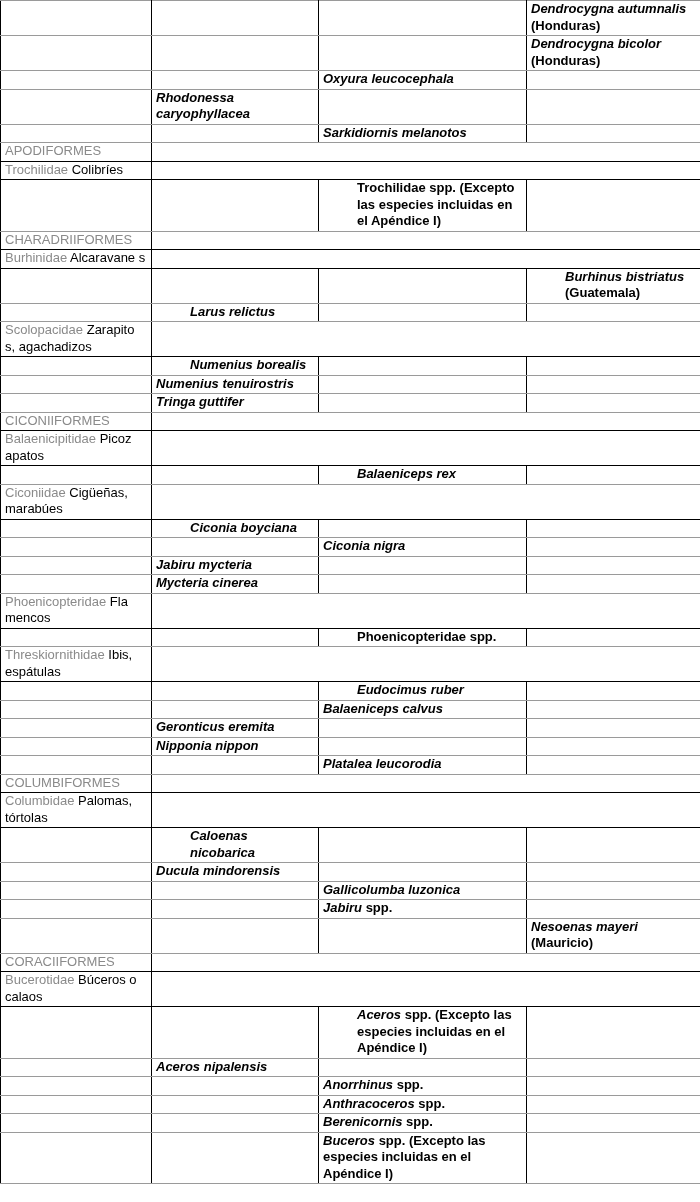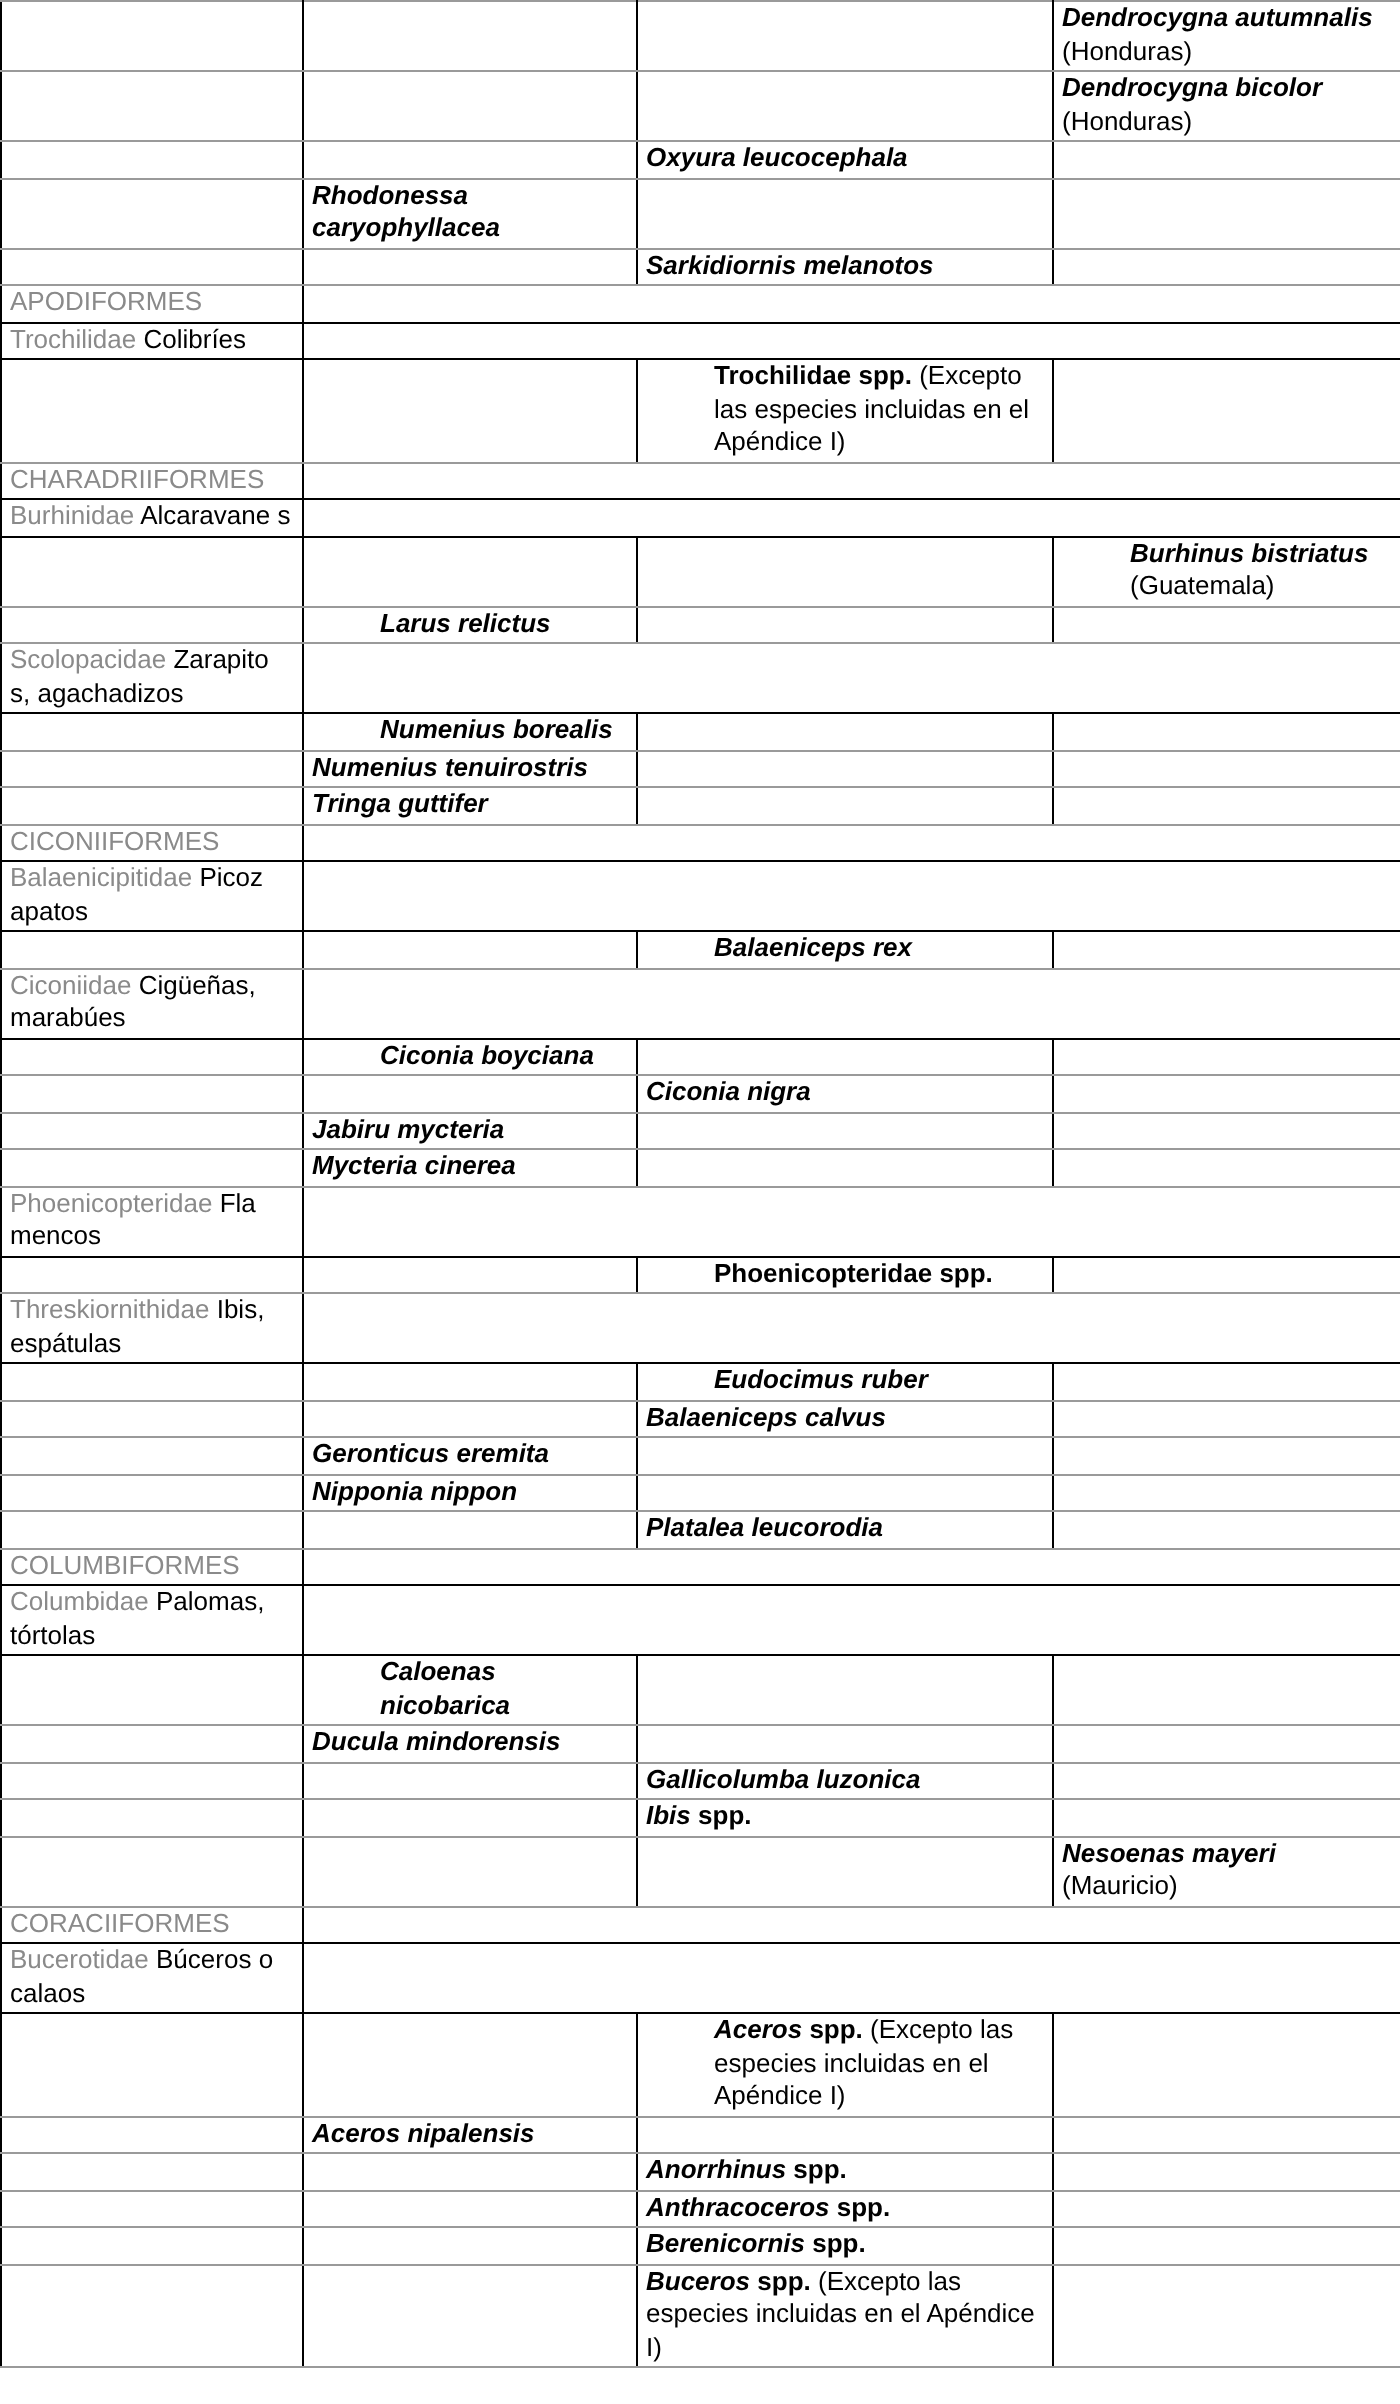--- a/index.html
+++ b/index.html
@@ -5,21 +5,21 @@
   html, body { margin:0; padding:0; background:#ffffff; }
   body { width:700px; height:1202px; overflow:hidden; font-family:"Liberation Sans", sans-serif; font-size:13px; color:#000; }
   table { border-collapse:collapse; width:700px; table-layout:fixed; }
   col.c1 { width:151px; } col.c2 { width:167px; } col.c3 { width:208px; } col.c4 { width:174px; }
   td { border-left:1.5px solid #000; border-right:1.5px solid #000; border-top:1px solid #9a9a9a; border-bottom:1px solid #9a9a9a; padding:0 3px 1px 4px; vertical-align:top; line-height:16.5px; }
   tr.heavy td { border-top:1.5px solid #000;padding-left:38px; }
   tr.order td, tr.family td { border-top:1.5px solid #000; border-bottom:1.5px solid #000; }
   .grey { color:#8a8a8a; }
   .sp { font-weight:bold; font-style:italic; }
   .b { font-weight:bold; }
-  .n { font-weight:normal; font-style:normal;margin-top:38px; }
+  .n { font-weight:bold; font-style:normal;margin-top:38px; }
 </style>
 </head>
 <body>
 
 <table>
   <colgroup>
       <col class="c1">
       <col class="c2">
       <col class="c3">
       <col class="c4">
@@ -219,21 +219,21 @@
       </tr>
       <tr>
         <td></td>
         <td></td>
         <td><span class="sp">Gallicolumba luzonica</span></td>
         <td></td>
       </tr>
       <tr>
         <td></td>
         <td></td>
-        <td><span class="sp">Ibis</span><span class="b"> spp.</span></td>
+        <td><span class="sp">Jabiru</span><span class="b"> spp.</span></td>
         <td></td>
       </tr>
       <tr>
         <td></td>
         <td></td>
         <td></td>
         <td><span class="sp">Nesoenas mayeri</span><span class="n"> (Mauricio)</span></td>
       </tr>
       <tr class="order">
         <td class="grey">CORACIIFORMES</td>

